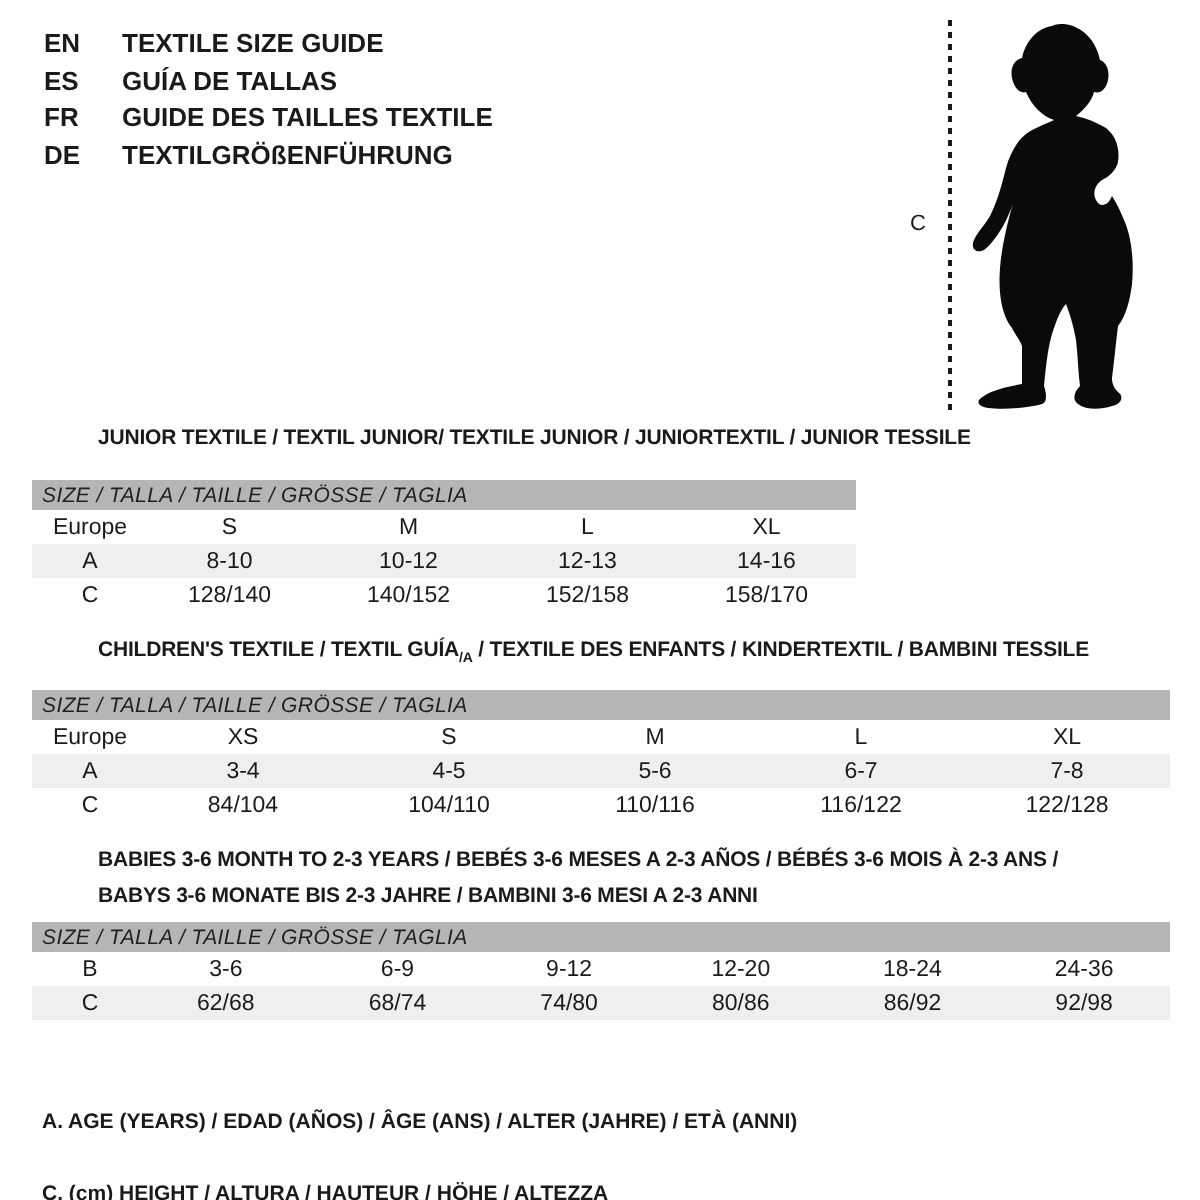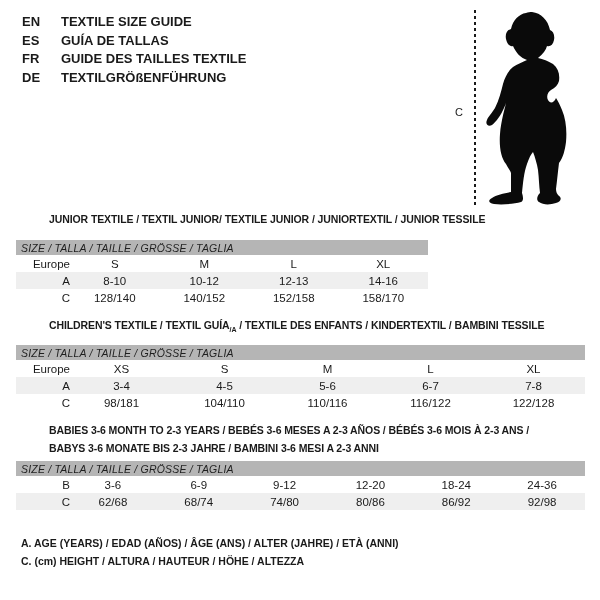--- a/index.html
+++ b/index.html
@@ -31,27 +31,27 @@
   
   table { position:absolute; border-collapse:collapse; table-layout:fixed; }
   .t1 { left:16px; top:240px; width:412px; }
   .t2 { left:16px; top:345px; width:569px; }
   .t3 { left:16px; top:461px; width:569px; }
   th.sizebar {
     background:#b5b5b5; color:#1f1f1f; font-weight:400; font-size:10.5px;
     text-align:left; padding:1px 0 1px 5px; height:13px; letter-spacing:0.2px;font-style:italic;
   }
   td { font-size:11.5px; font-weight:400; text-align:center; height:17px; padding:0; white-space:nowrap; }
-  td.lbl { text-align:right; padding-left:4px; }
+  td.lbl { text-align:center; padding-left:4px; }
   tr.shade td { background:#efefef; }
   col.lblcol { width:54px; }
 
   
   .footnotes { position:absolute; left:21px; top:535px; font-size:10.5px; font-weight:700; line-height:17.6px; }
-  .footnotes div { white-space:nowrap; }
+  .footnotes div { white-space:nowrap;margin-top:18px; }
 </style>
 </head>
 <body>
 
 <div class="page">
 
   <div class="langs">
     <div class="lang-row">
       <span class="lang-code">EN</span><span>TEXTILE SIZE GUIDE</span>
     </div>
@@ -154,21 +154,21 @@
       <tr class="shade">
         <td class="lbl">A</td>
         <td>3-4</td>
         <td>4-5</td>
         <td>5-6</td>
         <td>6-7</td>
         <td>7-8</td>
       </tr>
       <tr>
         <td class="lbl">C</td>
-        <td>98/181</td>
+        <td>84/104</td>
         <td>104/110</td>
         <td>110/116</td>
         <td>116/122</td>
         <td>122/128</td>
       </tr>
     </tbody>
   </table>
 
   <div class="sec-title t3-title">
     <div>BABIES 3-6 MONTH TO 2-3 YEARS / BEBÉS 3-6 MESES A 2-3 AÑOS / BÉBÉS 3-6 MOIS À 2-3 ANS /</div>

